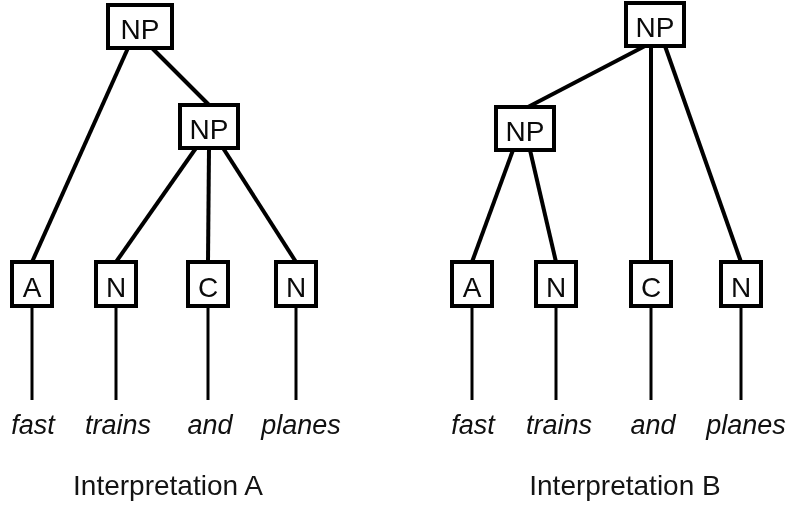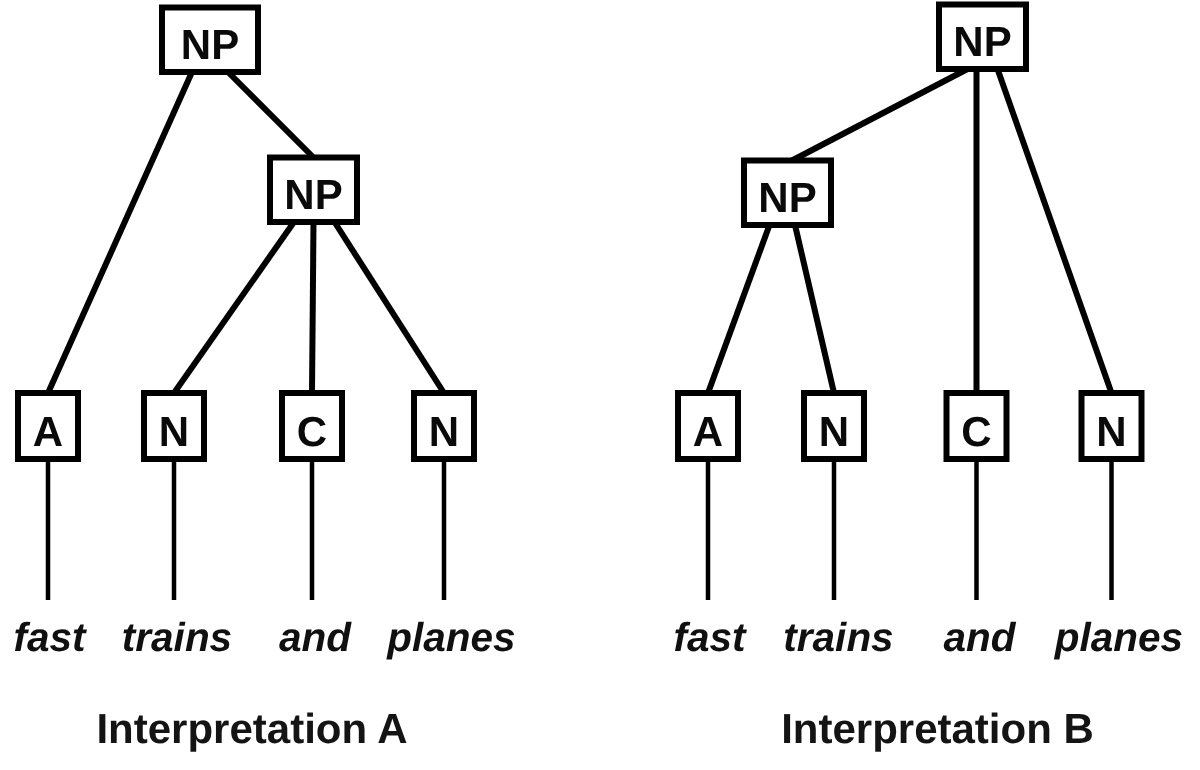--- a/index.html
+++ b/index.html
@@ -13,21 +13,20 @@
     position: relative;
     overflow: hidden;
     font-family: "Liberation Sans", sans-serif;
   }
   #stage {
     position: absolute;
     left: 0;
     top: 0;
     width: 800px;
     height: 513px;
-    font-weight: bold;
   }
   svg.tree-svg {
     position: absolute;
     left: 0;
     top: 0;
     width: 800px;
     height: 513px;
     display: block;
   }
   .node-box {

